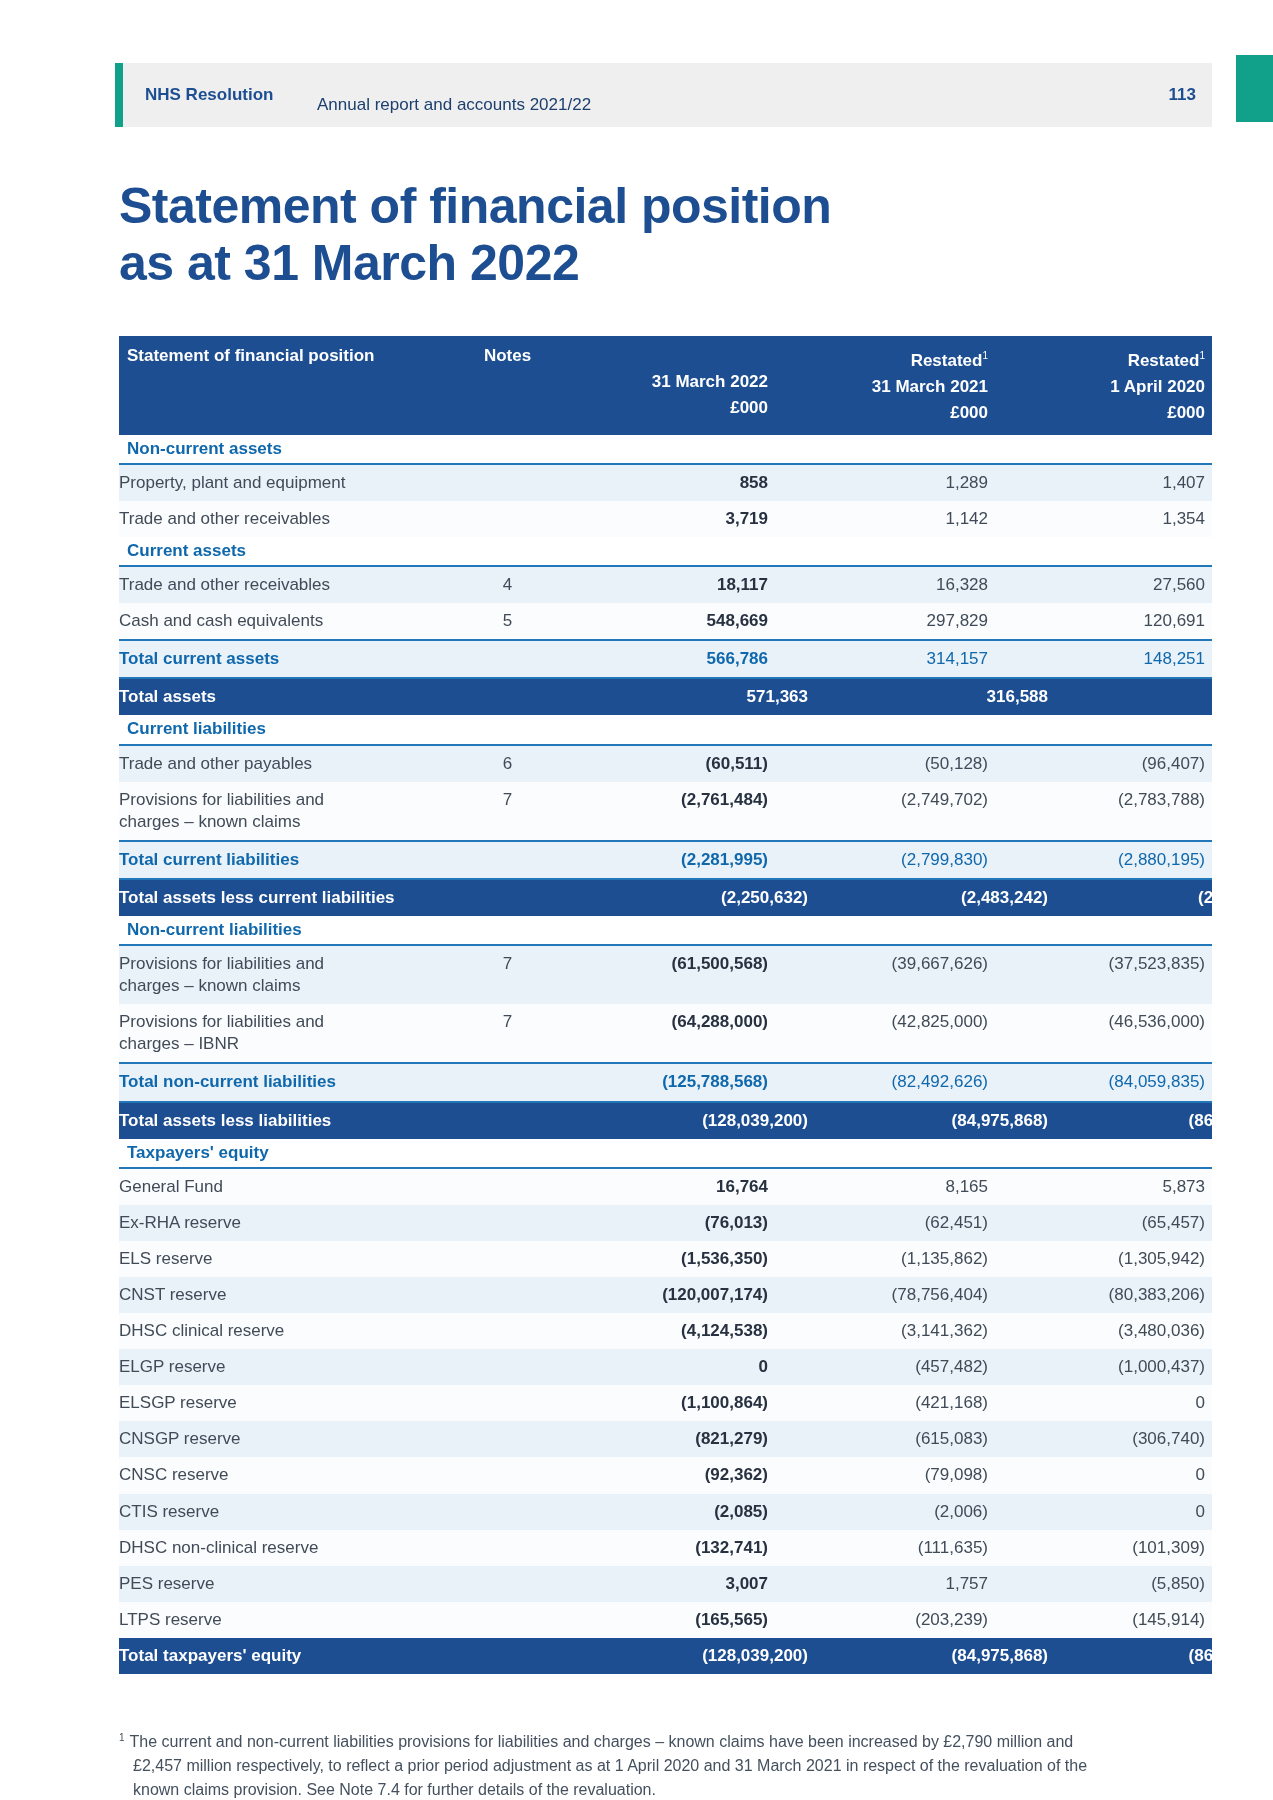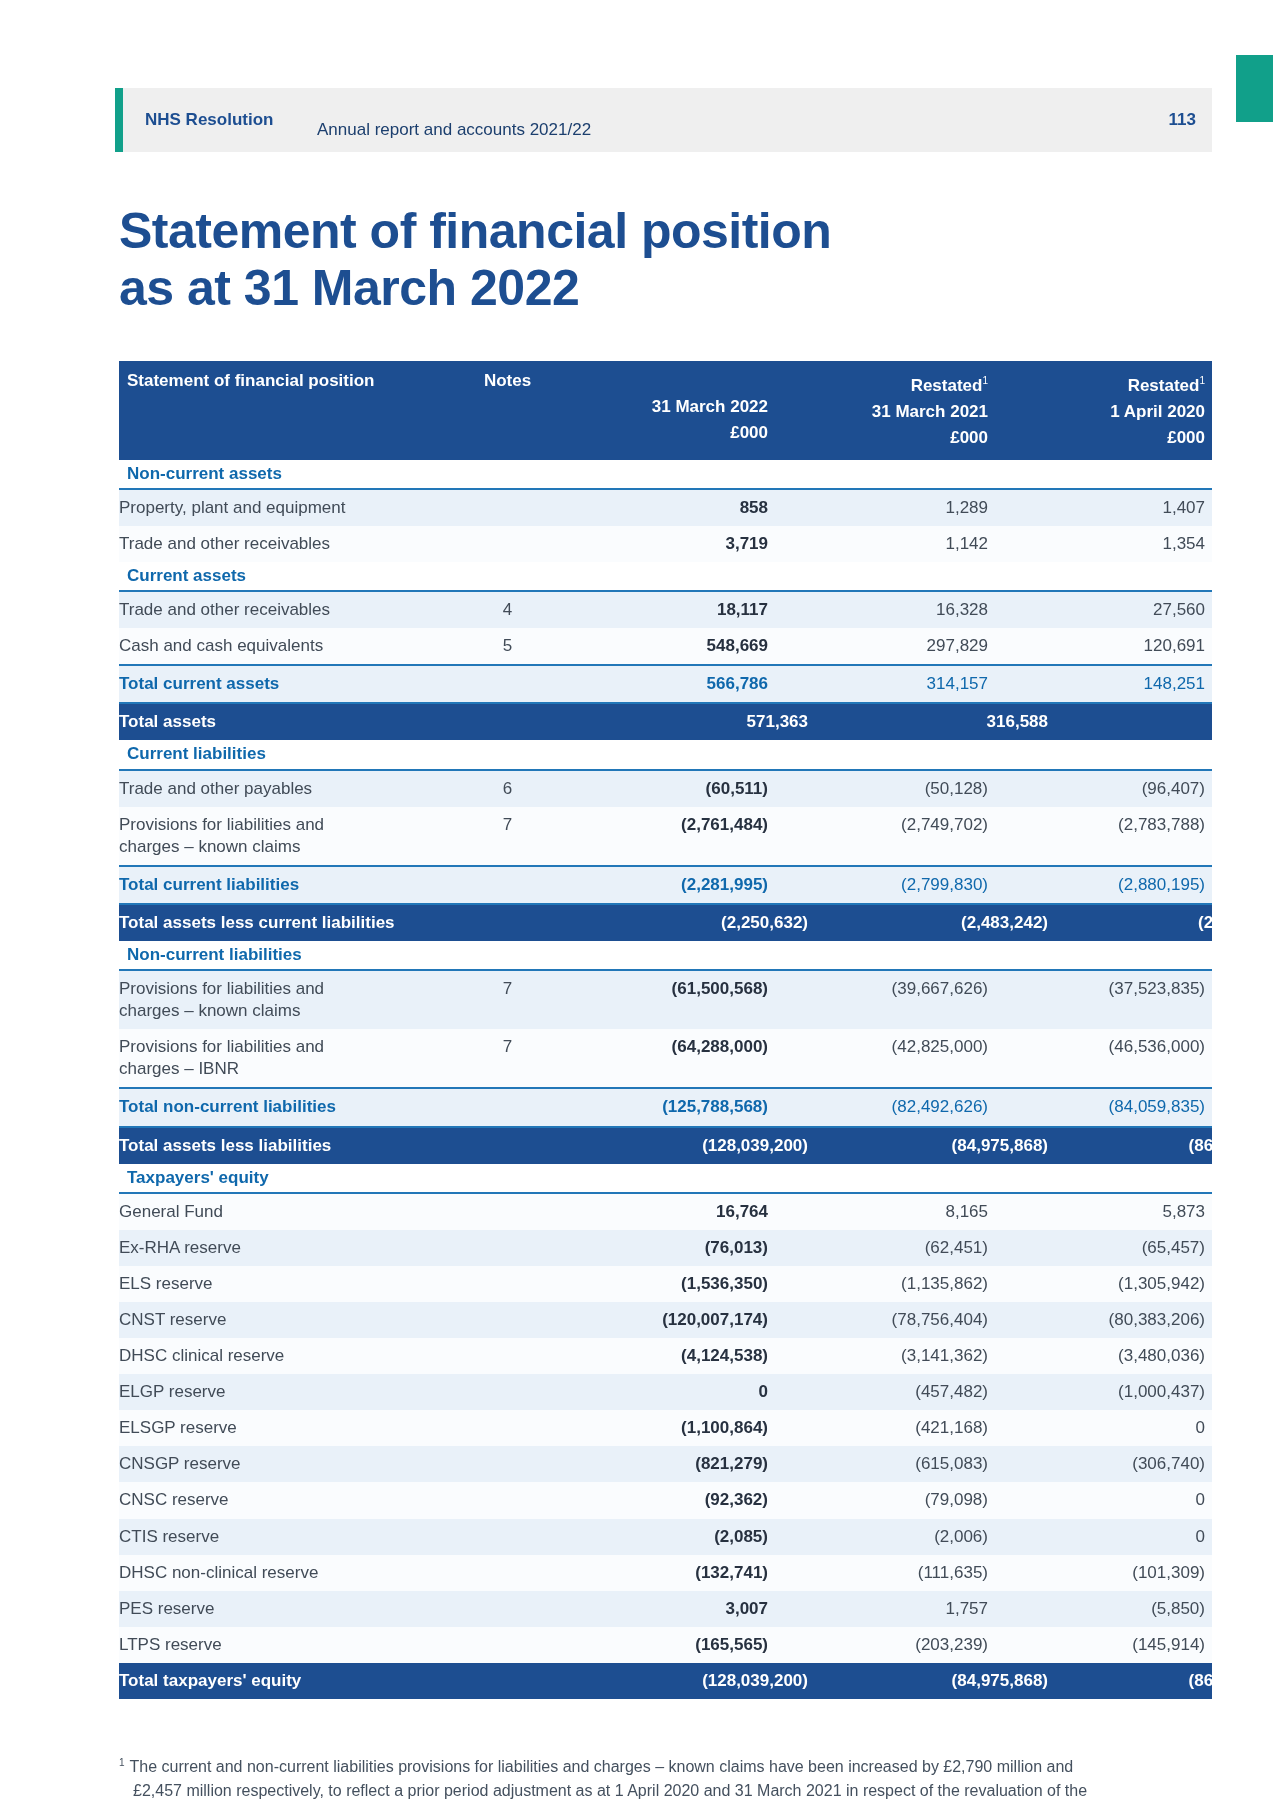--- a/index.html
+++ b/index.html
@@ -13,21 +13,21 @@
     --teal:#11a08a;
     --band-grey:#efefef;
   }
   *{box-sizing:border-box;margin:0;padding:0;}
   body{
     width:1273px;min-height:1800px;margin:0 auto;background:#ffffff;
     font-family:"Liberation Sans","DejaVu Sans",sans-serif;
     position:relative;
   }
   
-  .band-wrap{position:relative;padding-top:88px;}
+  .band-wrap{position:relative;padding-top:63px;}
   .band{display:flex;align-items:stretch;height:64px;margin-left:115px;width:1097px;}
   .accent-left{width:8px;background:var(--teal);}
   .band-inner{
     flex:1;background:var(--band-grey);display:flex;align-items:center;
     padding:0 16px 0 22px;
   }
   .brand{font-weight:700;color:var(--navy);font-size:17px;min-width:172px;}
   .doc-title{color:#1c3f6e;font-size:17px;flex:1;margin-top:20px;}
   .page-number{font-weight:700;color:var(--navy);font-size:17px;margin-left:44px;}
   .accent-right{position:absolute;top:55px;right:0;width:37px;height:67px;background:var(--teal);}

